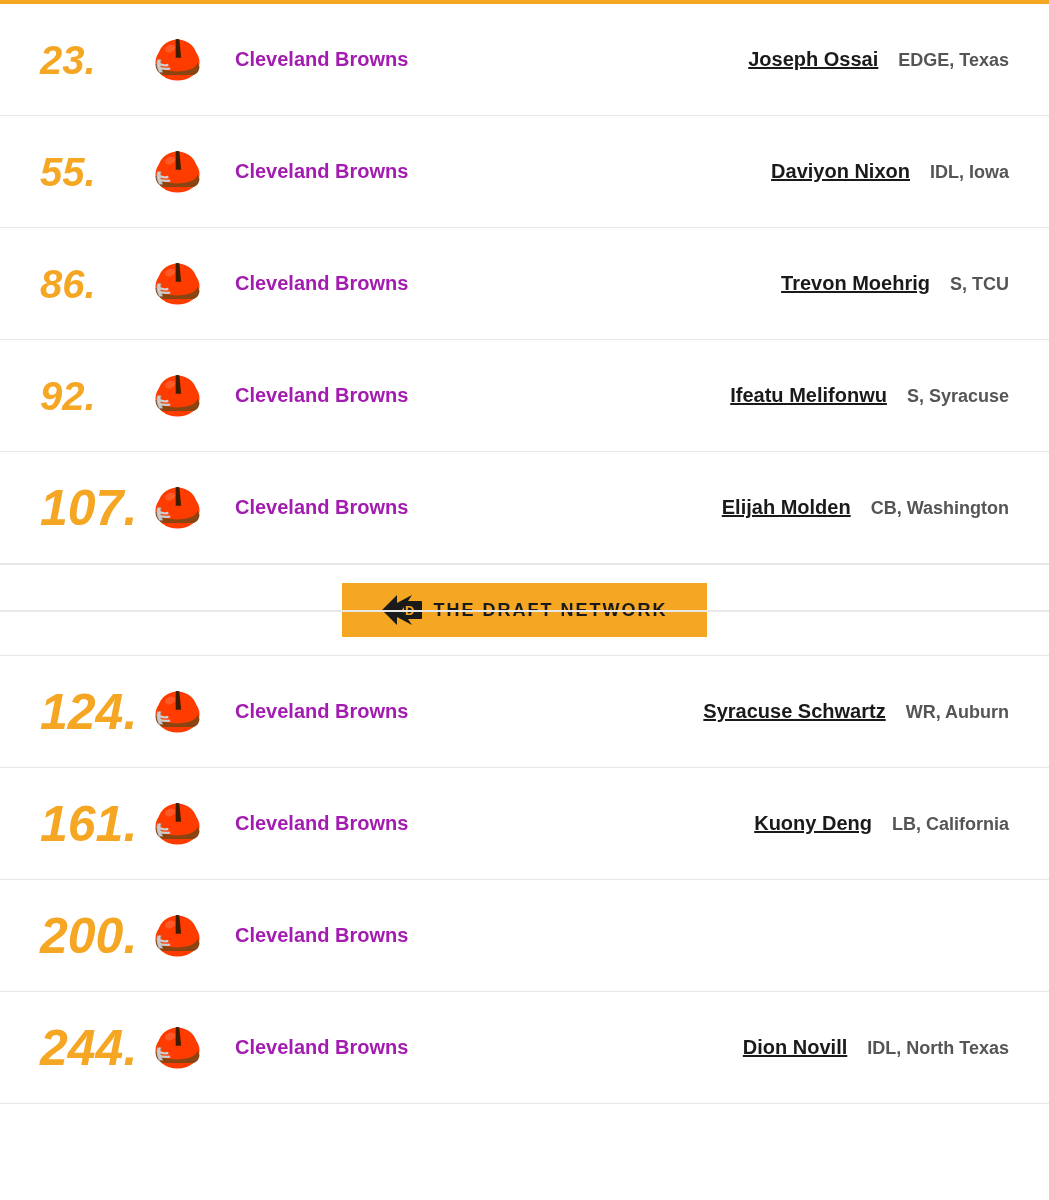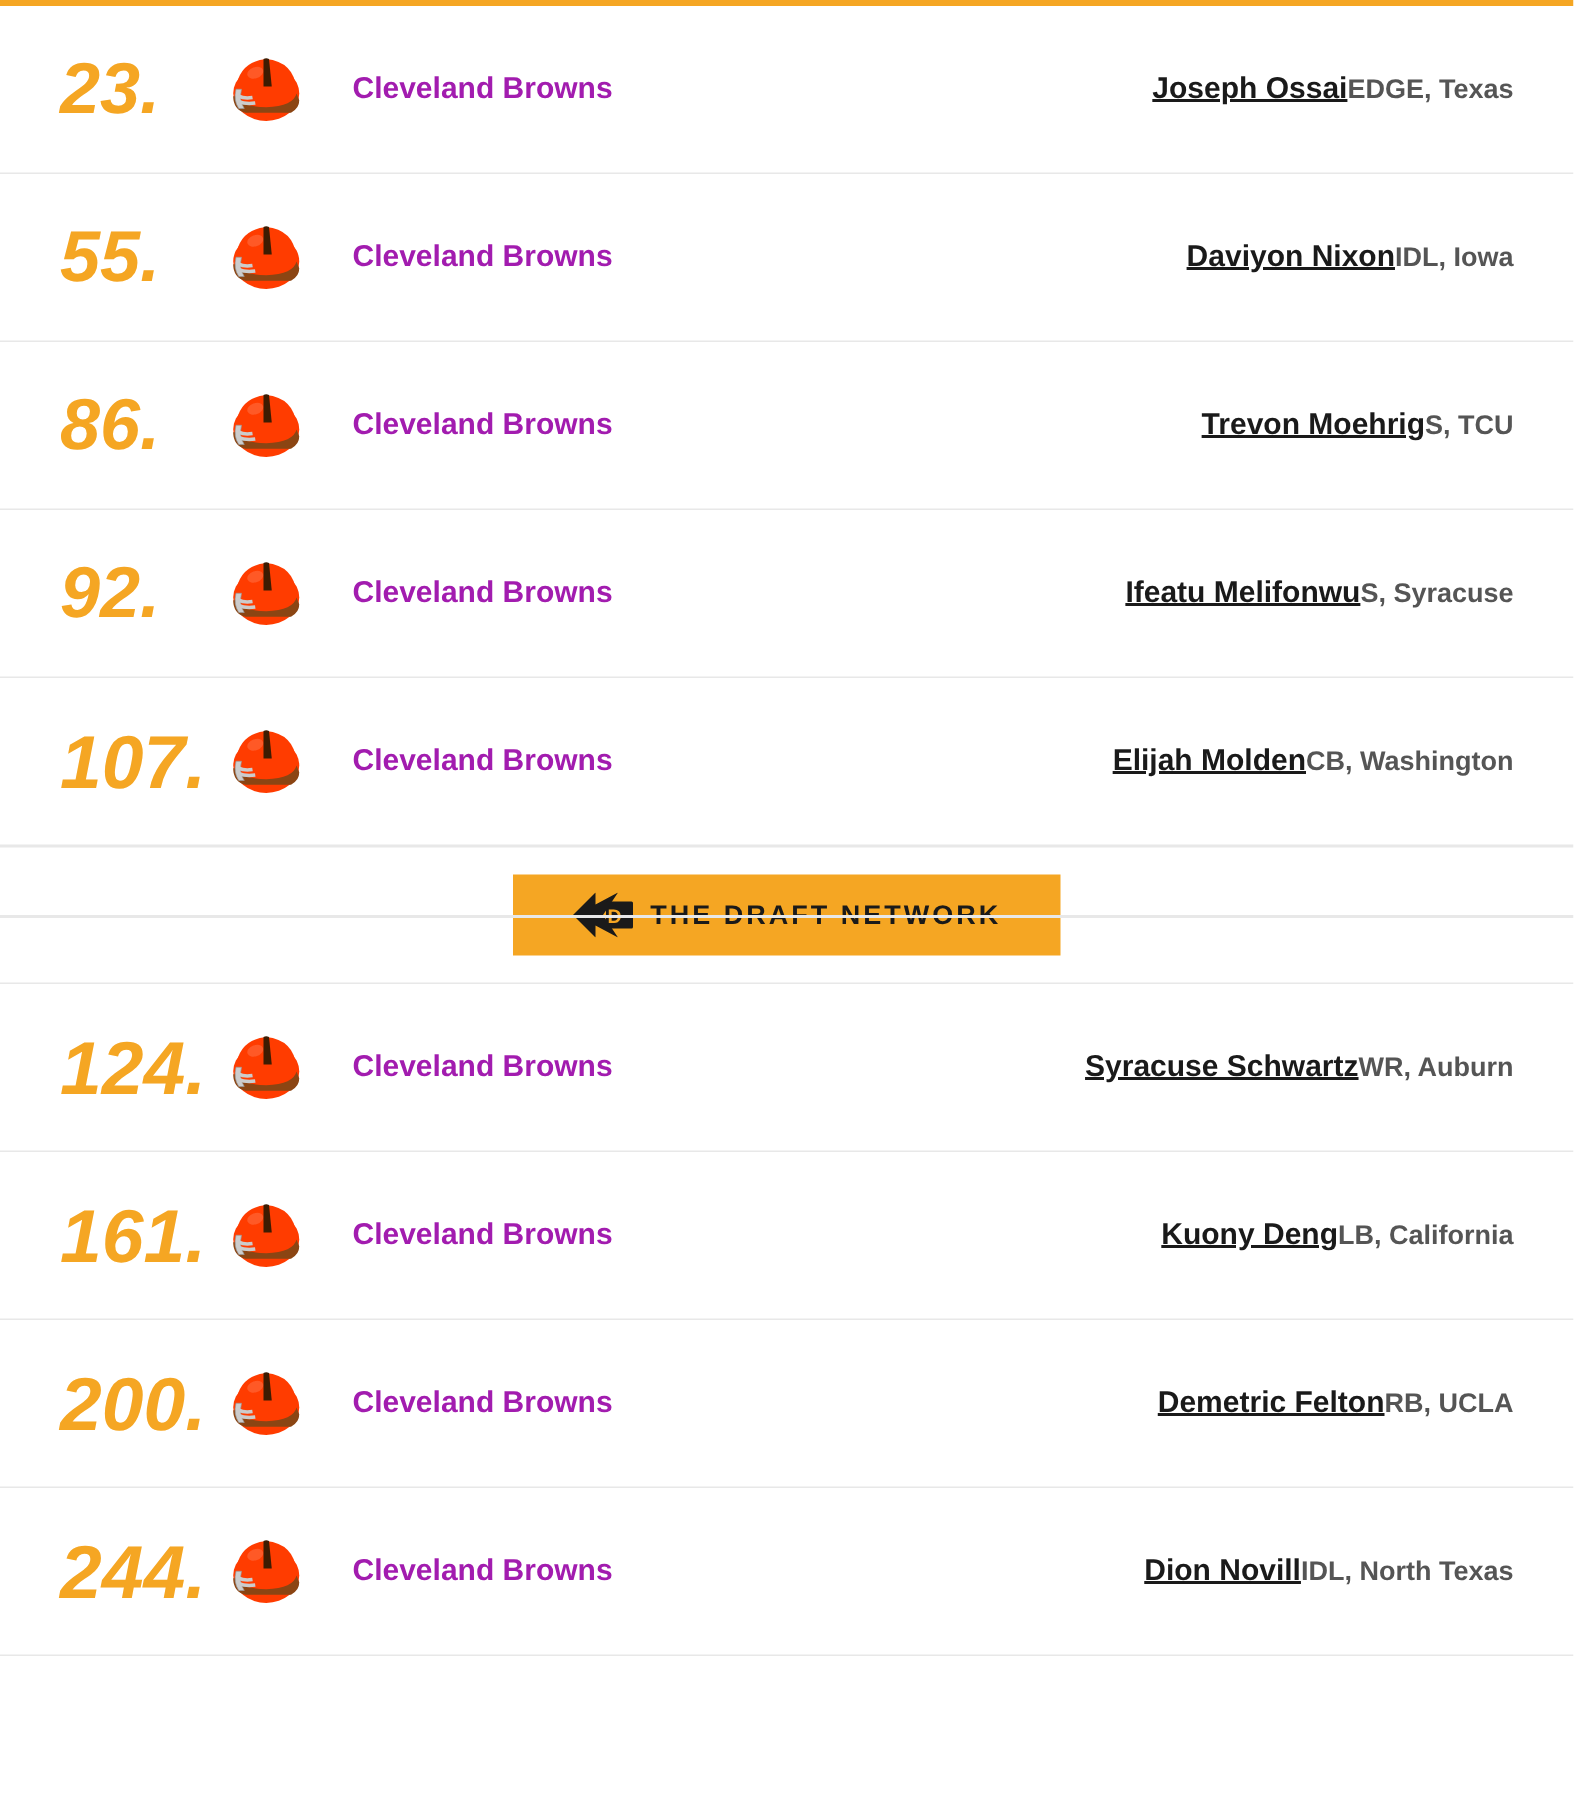--- a/index.html
+++ b/index.html
@@ -18,21 +18,21 @@
 
     .draft-row {
       display: flex;
       align-items: center;
       padding: 28px 40px;
       border-bottom: 1px solid #e8e8e8;
       position: relative;
     }
 
     .pick-number {
-      font-size: 48px;
+      font-size: 40px;
       font-weight: 900;
       color: #f5a623;
       min-width: 110px;
       line-height: 1;
       font-style: italic;
     }
 
     .pick-number.small {
       font-size: 50px;
     }
@@ -48,20 +48,21 @@
       font-size: 20px;
       font-weight: 700;
       color: #a21caf;
       min-width: 220px;
     }
 
     .player-info {
       display: flex;
       align-items: baseline;
       margin-left: auto;
+      gap: 20px;
     }
 
     .player-name {
       font-size: 20px;
       font-weight: 700;
       color: #1a1a1a;
       text-decoration: underline;
       text-decoration-color: #1a1a1a;
     }
 
@@ -316,24 +317,20 @@
 
       <path d="M8 30 Q6 38 10 44 L14 44 Q10 38 12 30 Z" fill="#ccc" stroke="#999" stroke-width="0.5"></path>
       <path d="M10 35 Q14 37 20 36" stroke="#ccc" stroke-width="2.5" fill="none"></path>
       <path d="M10 39 Q15 41 22 40" stroke="#ccc" stroke-width="2.5" fill="none"></path>
 
       <path d="M28 8 Q30 7 32 8 L34 28 L28 28 Z" fill="#3d1c02"></path>
 
       <ellipse cx="22" cy="18" rx="6" ry="4" fill="rgba(255,255,255,0.15)" transform="rotate(-20,22,18)"></ellipse>
     </svg></div>
       <span class="team-name">Cleveland Browns</span>
-      <div class="player-info">
-        <span class="player-name">Demetric Felton</span>
-        <span class="player-position">RB, UCLA</span>
-      </div>
     </div>
     <div class="draft-row">
       <span class="pick-number small">244.</span>
       <div class="team-logo"><svg viewBox="0 0 60 60" xmlns="http://www.w3.org/2000/svg" width="55" height="55">
 
       <ellipse cx="30" cy="33" rx="24" ry="20" fill="#FF3C00"></ellipse>
 
       <path d="M8 30 Q10 10 30 8 Q50 10 52 30" fill="#FF3C00" stroke="none"></path>
 
       <path d="M6 35 Q6 45 15 47 L48 47 Q54 44 54 38 L52 33 Q50 42 30 43 Q12 43 8 35 Z" fill="#8B4513"></path>

